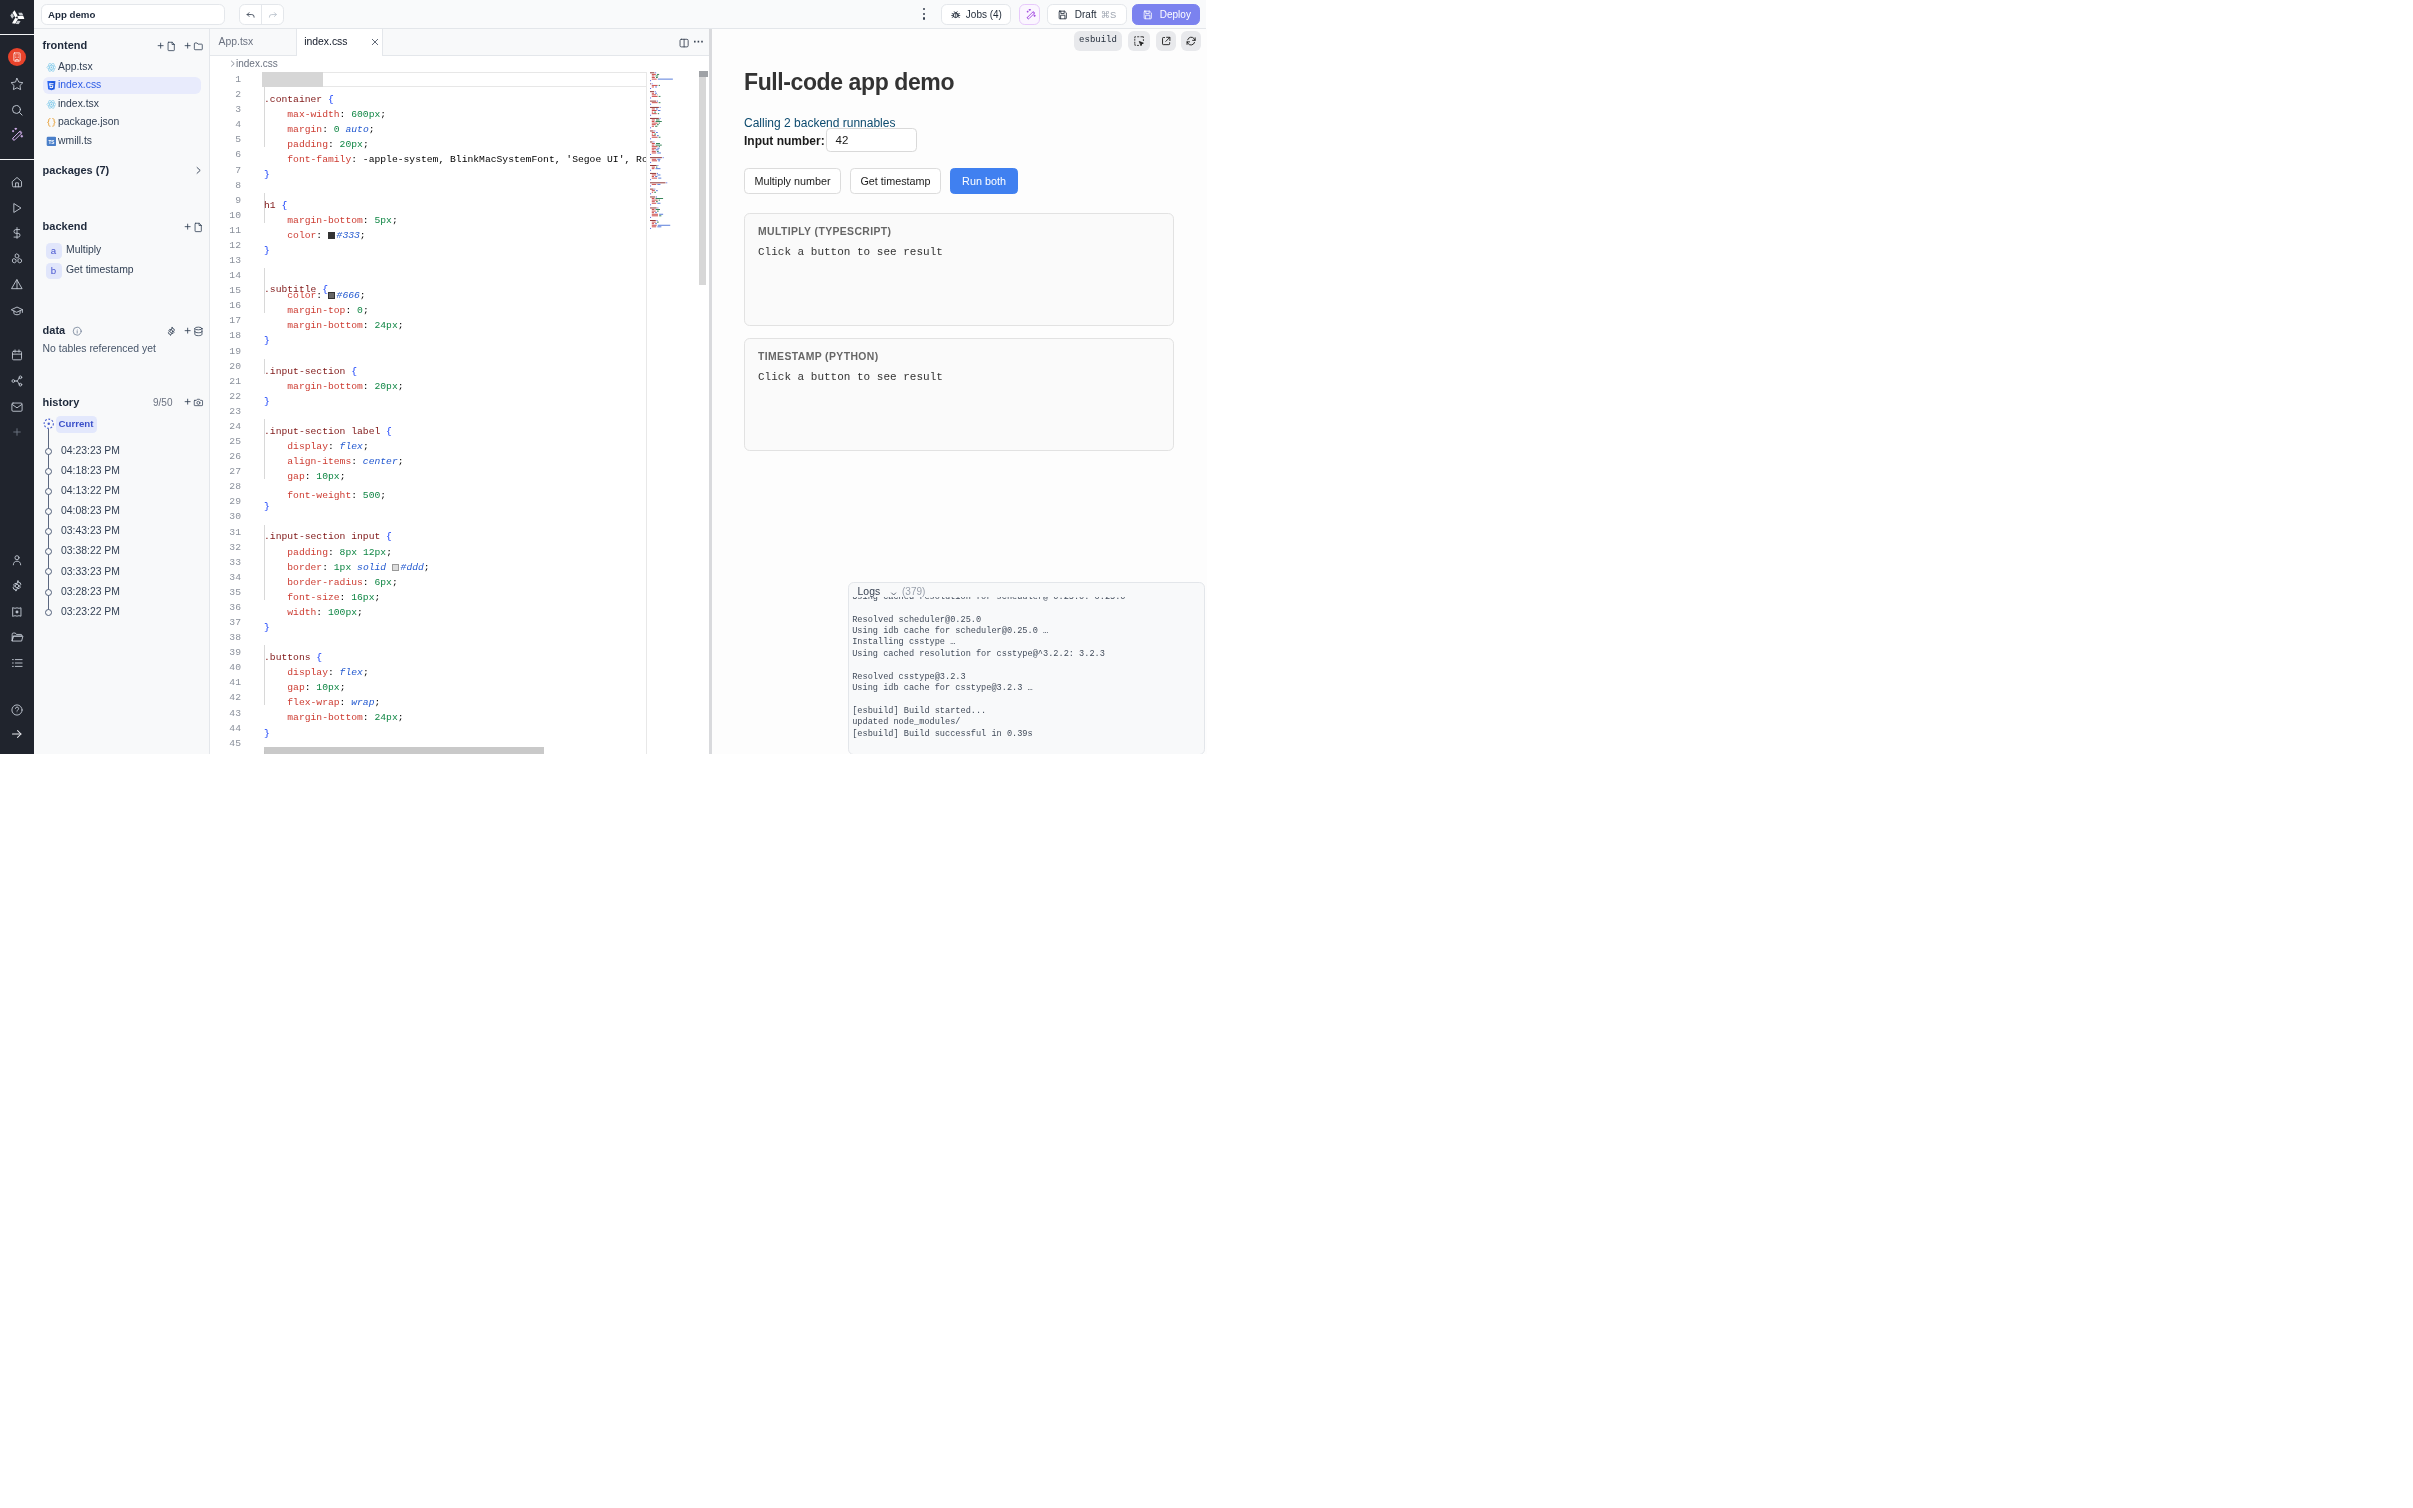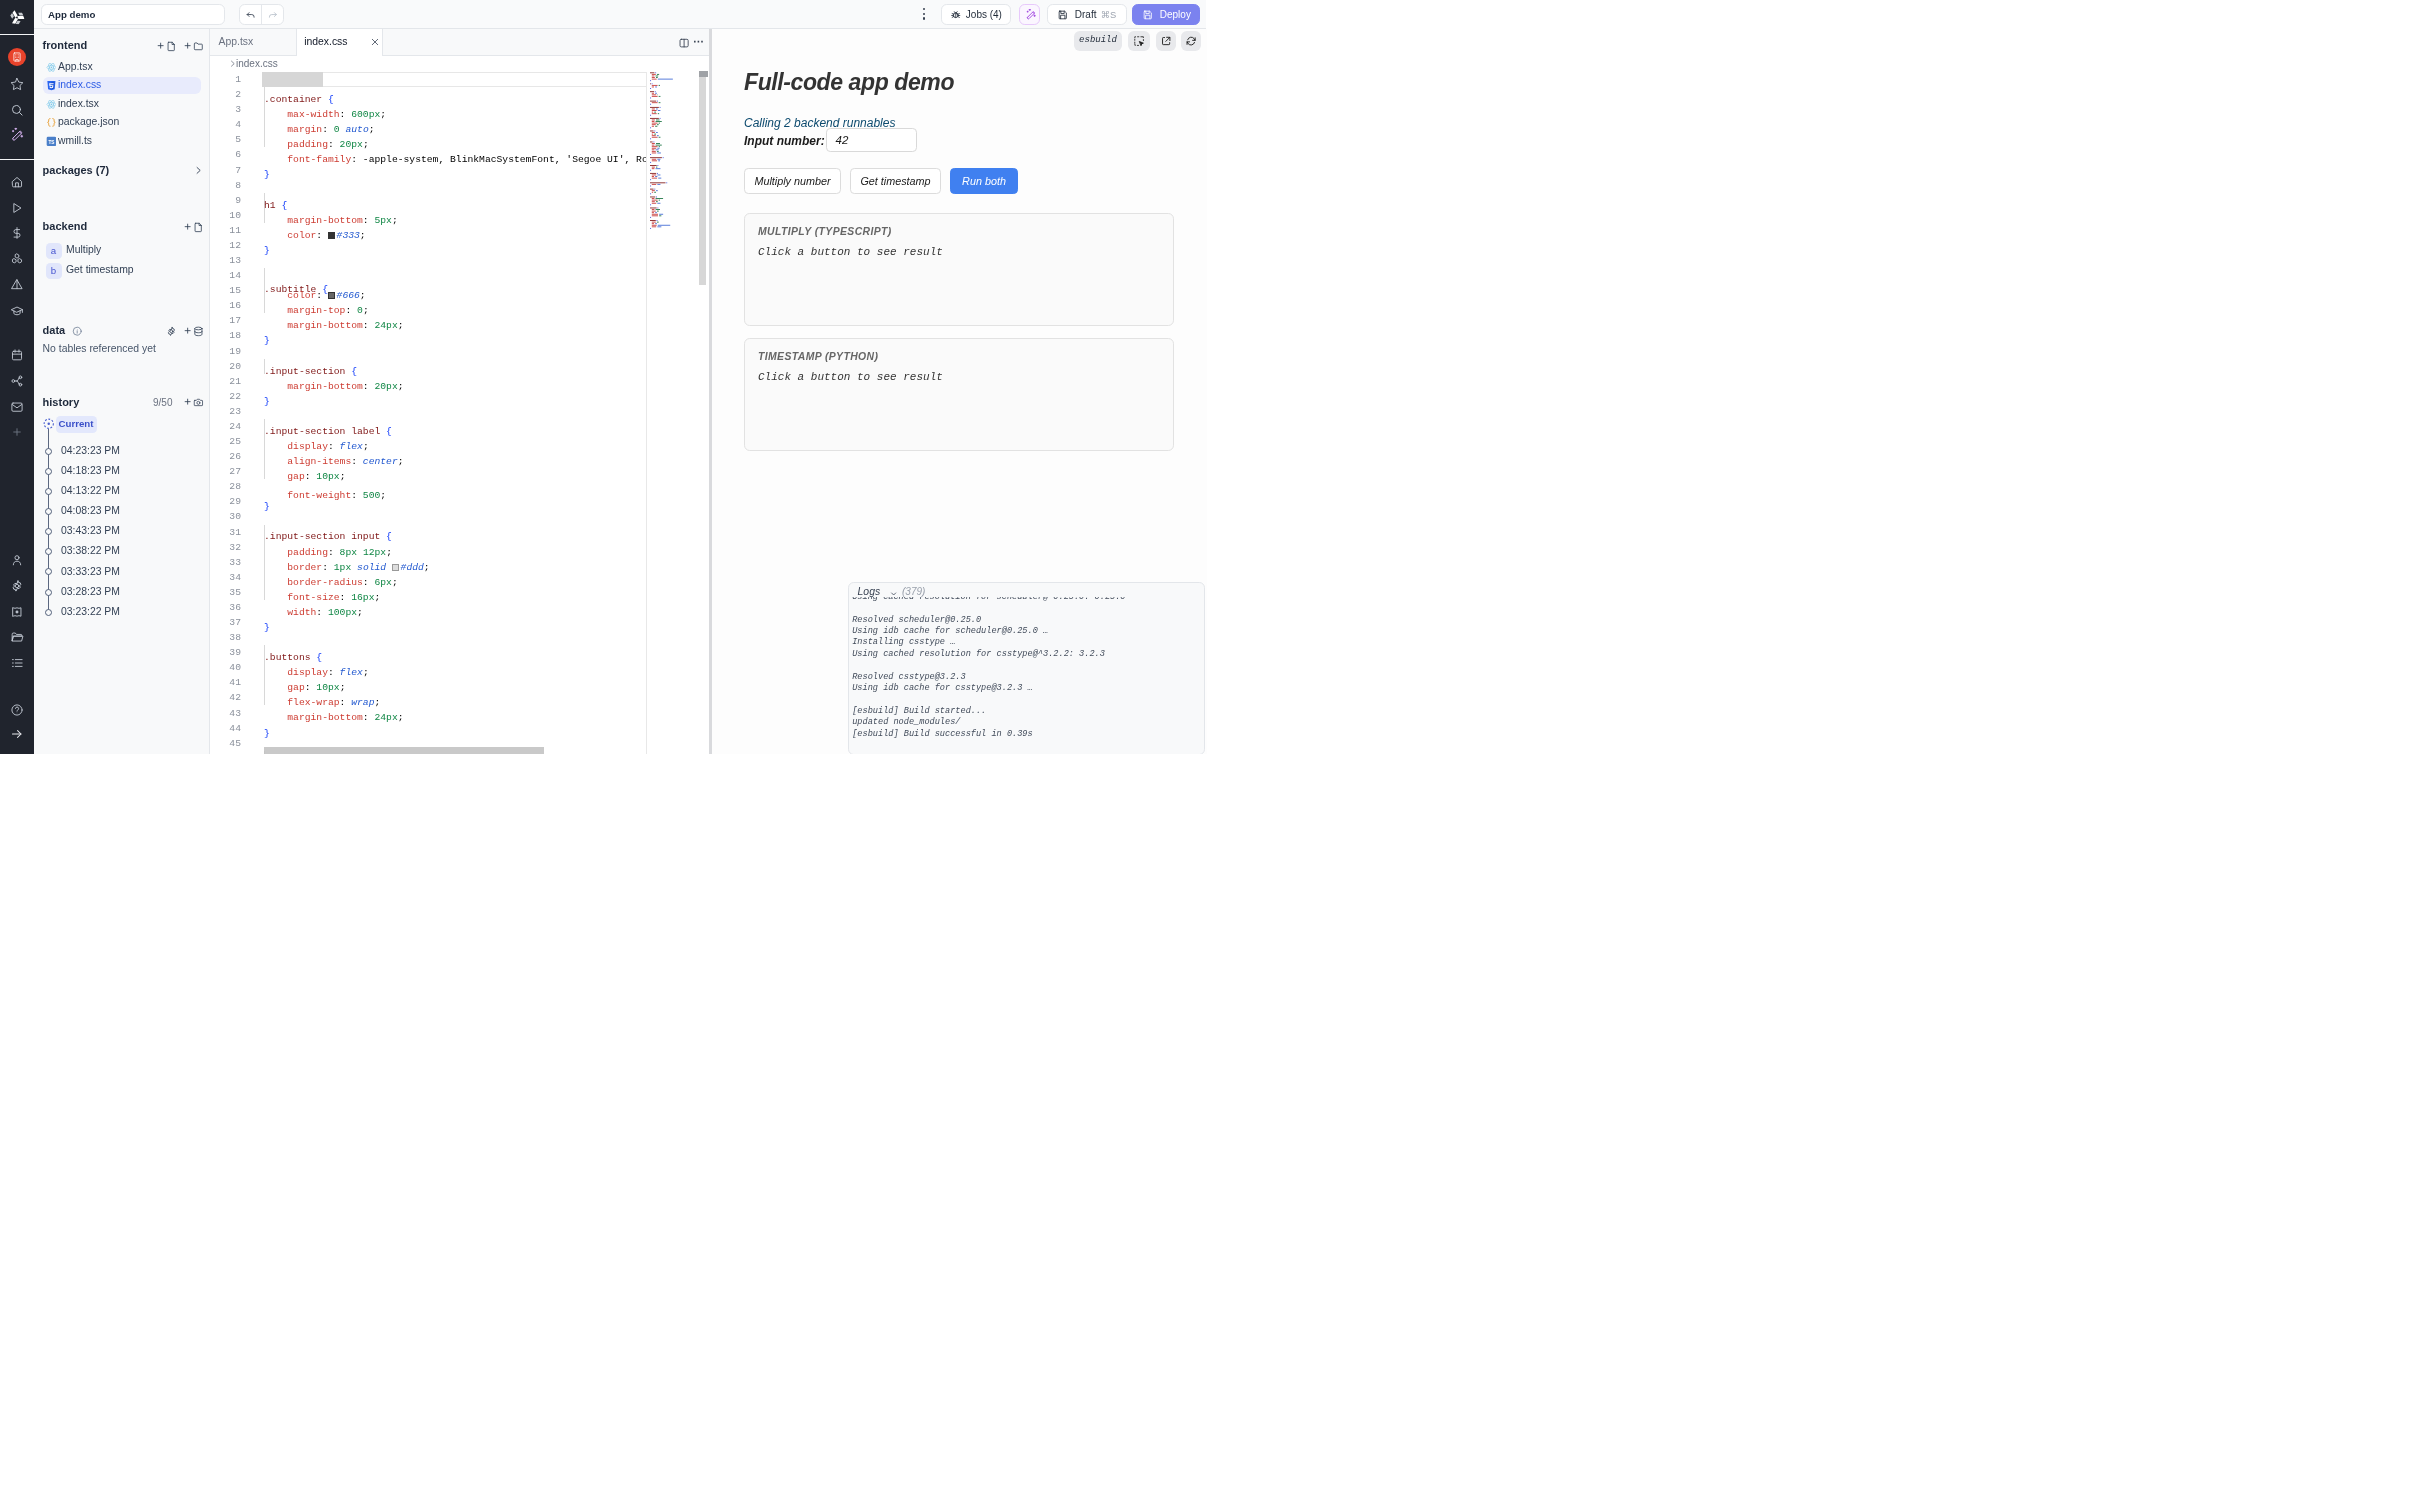--- a/index.html
+++ b/index.html
@@ -37,21 +37,21 @@
   .cl { position:absolute; left:54px; height:15px; line-height:15px; white-space:pre;margin-top:20px; }
   .ln { position:absolute; width:31px; text-align:right; height:15px; line-height:15px; color:#8b919c; }
   .tok-s { color:#7f1616; } 
   .tok-p { color:#cd3c32; } 
   .tok-n { color:#0f8644; } 
   .tok-v { color:#2057cf;font-style:italic; } 
   .tok-b { color:#0431fa; }
   .sw { display:inline-block; width:7.2px; height:7.2px; margin-right:1.4px; vertical-align:-0.7px; border:0.7px solid #777; }
 
   
-  #rpanel { left:712px; top:29px; width:495px; height:725px; background:#fdfdfd;font-style:italic; }
+  #rpanel { left:712px; top:29px; width:495px; height:725px; background:#fdfdfd; }
   .chip { position:absolute; background:#e8e9ec; border-radius:5.7px; }
   .pbtn { position:absolute; top:139px; height:26px; border:0.7px solid #dcdcdc; border-radius:4.3px; background:#fff; font-size:10.8px; color:#1a1a1a; display:flex; align-items:center; justify-content:center; }
   .rcard { position:absolute; left:32px; width:430px; height:113px; background:#fafafa; border:0.7px solid #e2e2e2; border-radius:5.7px; }
   .rcard h3 { position:absolute; left:13px; top:12.2px; font-size:10.4px; letter-spacing:0.4px; color:#666; }
   .rcard .val { position:absolute; left:13px; top:32px; font-family:"Liberation Mono",monospace; font-size:11px; color:#333; }
 </style>
 </head>
 <body>
 <div class="abs" id="topbar">
   <div class="tb-input">App demo</div>

